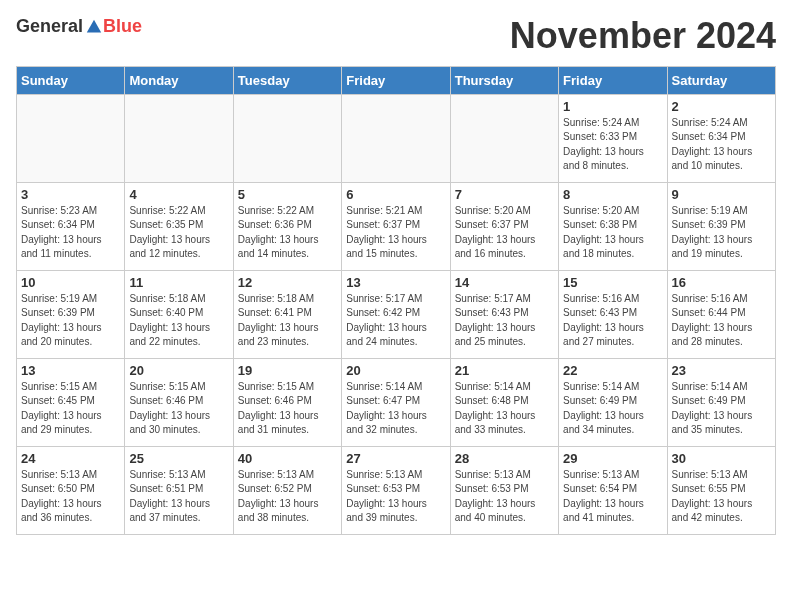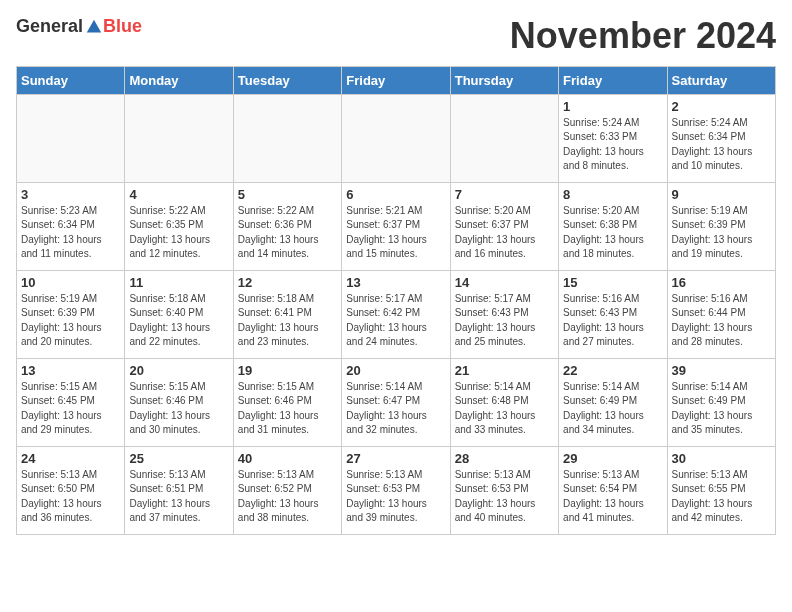--- a/index.html
+++ b/index.html
@@ -285,21 +285,21 @@
 and 33 minutes.</div>
         </td>
         <td>
           <span class="day-number">22</span>
           <div class="day-info" style="white-space: pre-line;">Sunrise: 5:14 AM
 Sunset: 6:49 PM
 Daylight: 13 hours
 and 34 minutes.</div>
         </td>
         <td>
-          <span class="day-number">39</span>
+          <span class="day-number">23</span>
           <div class="day-info" style="white-space: pre-line;">Sunrise: 5:14 AM
 Sunset: 6:49 PM
 Daylight: 13 hours
 and 35 minutes.</div>
         </td>
       </tr>
       <tr>
         <td>
           <span class="day-number">24</span>
           <div class="day-info" style="white-space: pre-line;">Sunrise: 5:13 AM

